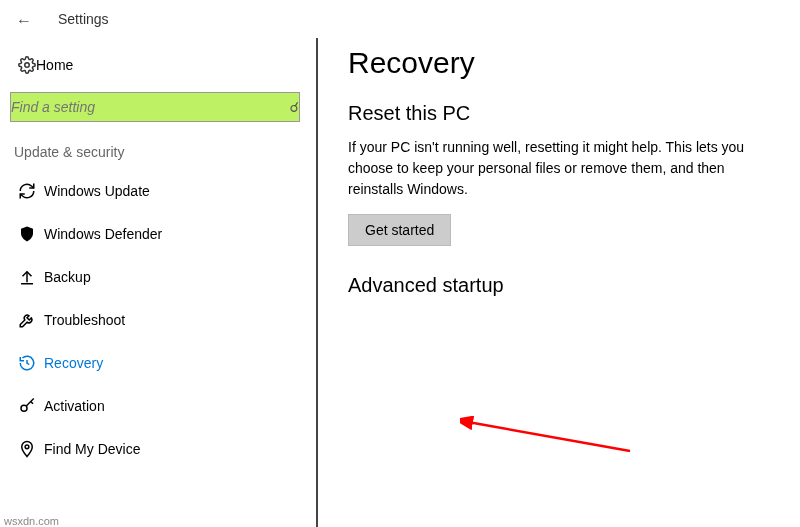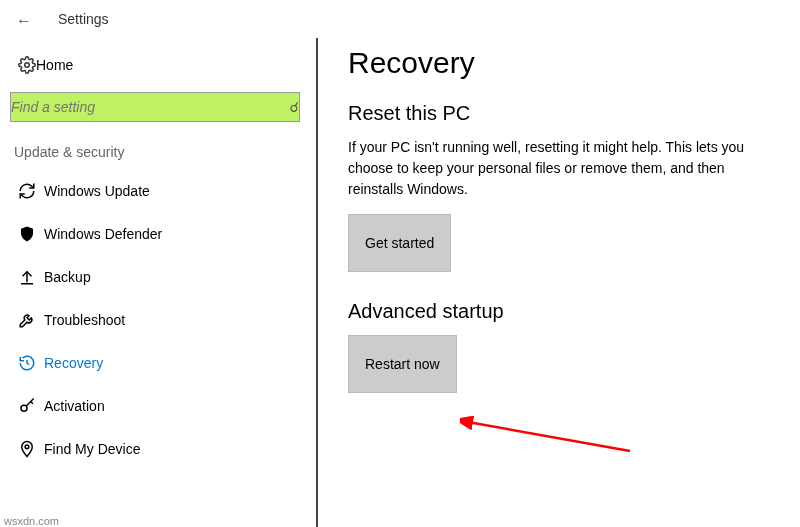--- a/index.html
+++ b/index.html
@@ -113,21 +113,21 @@
     }
     .content p {
       font-size: 14px;
       line-height: 1.5;
       margin-bottom: 14px;
       max-width: 430px;
     }
     .btn {
       background: #ccc;
       border: 1px solid #bbb;
-      padding: 20px 16px;
+      padding: 7px 16px;
       font-size: 14px;
       cursor: pointer;
       color: #000;
     }
     .arrow-annotation {
       position: absolute;
       left: 460px;
       top: 416px;
       pointer-events: none;
     }
@@ -244,21 +244,20 @@
   </div>
 
   <div class="content">
     <h1>Recovery</h1>
 
     <h2>Reset this PC</h2>
     <p>If your PC isn't running well, resetting it might help. This lets you choose to keep your personal files or remove them, and then reinstalls Windows.</p>
     <button class="btn">Get started</button>
 
     <h2 class="sect">Advanced startup</h2>
-    <button class="btn">Restart now</button>
 
   </div>
 </div>
 
 <svg class="arrow-annotation" width="180" height="40">
   <defs>
     <marker id="ah" markerWidth="10" markerHeight="10" refX="2" refY="3" orient="auto">
       <path d="M0,0 L0,6 L8,3 z" fill="#ff0000"></path>
     </marker>
   </defs>

